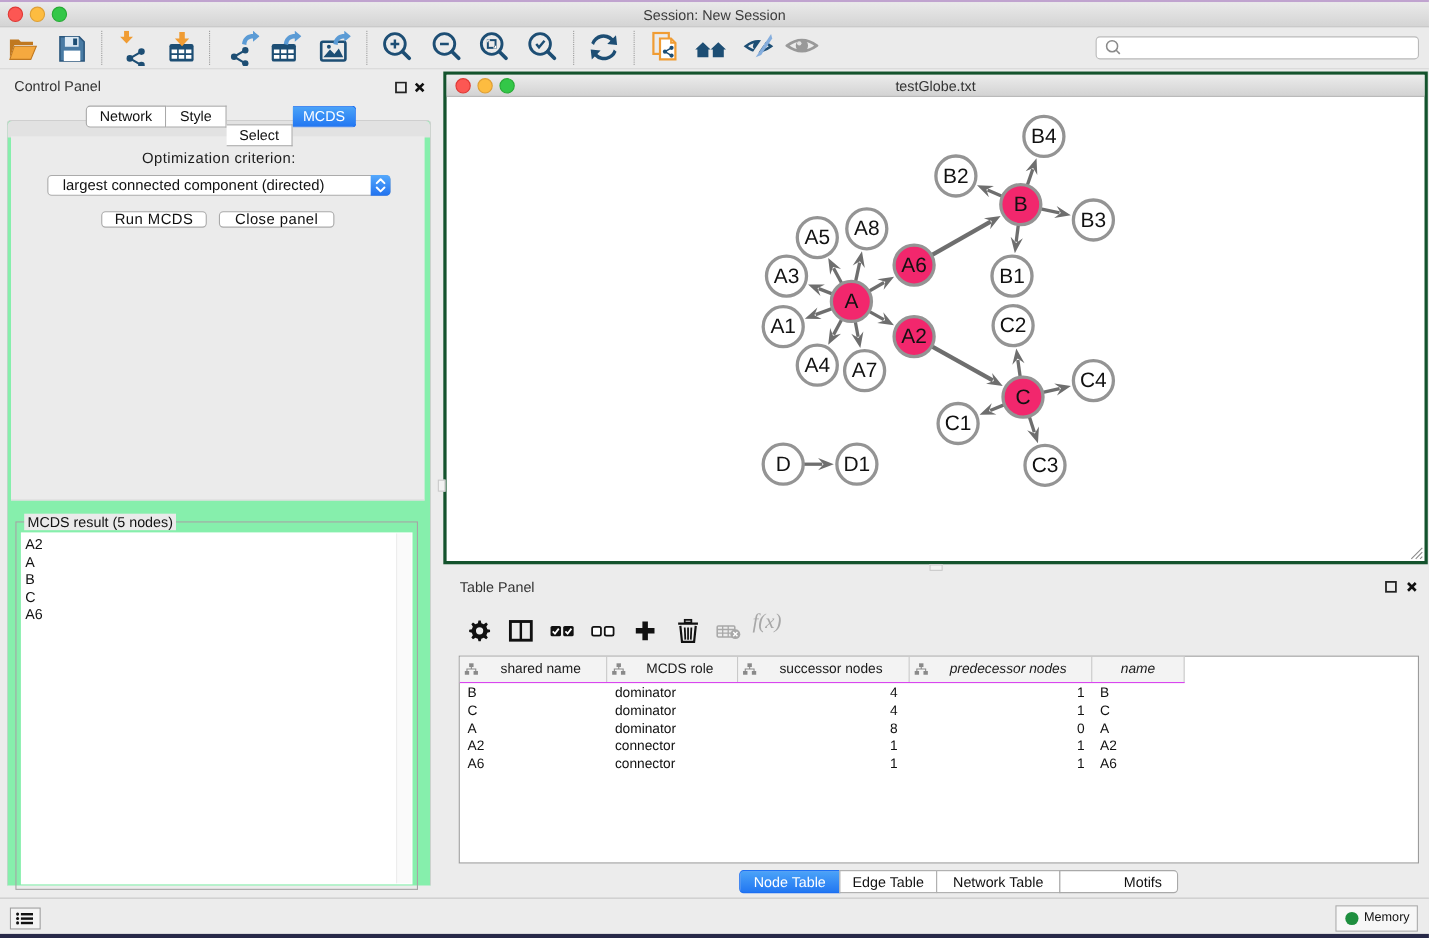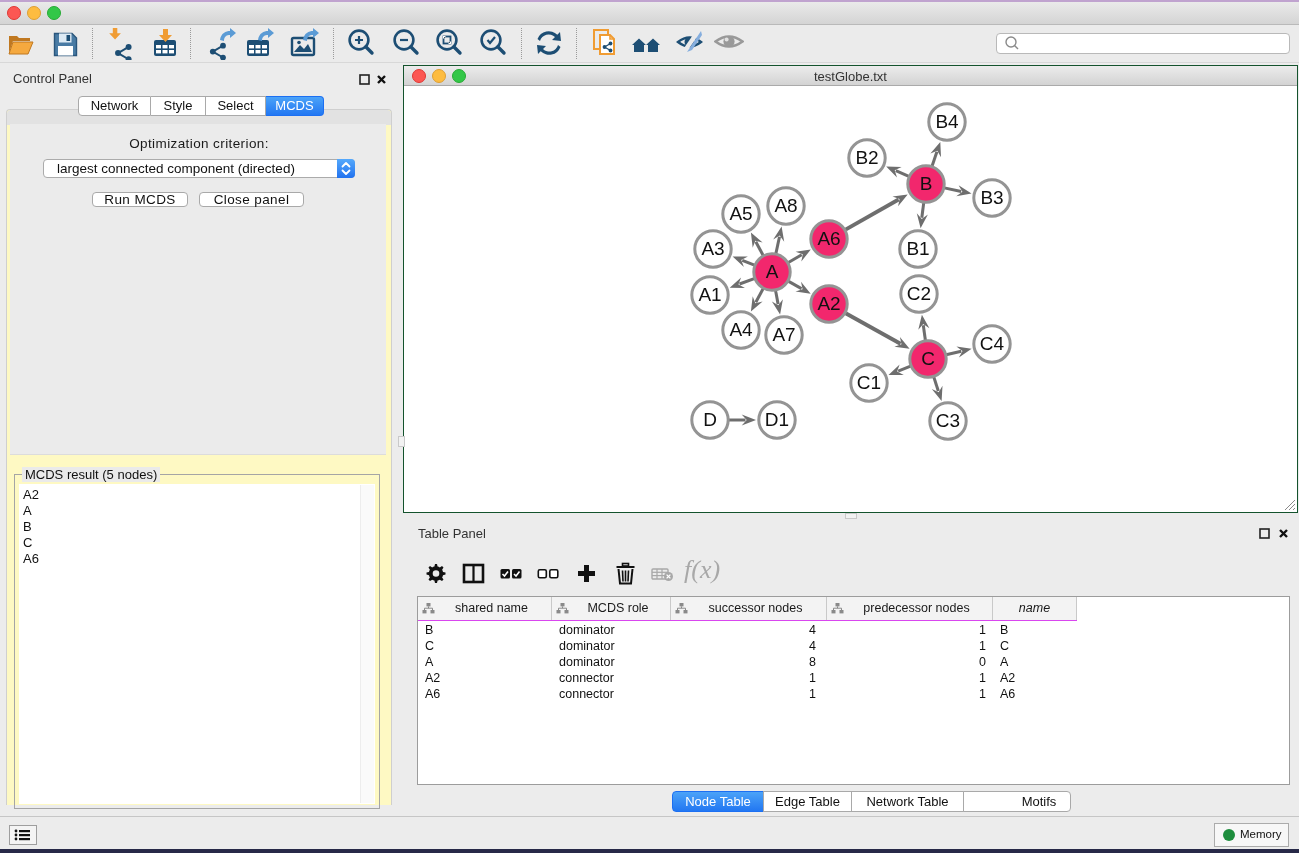--- a/index.html
+++ b/index.html
@@ -16,37 +16,37 @@
 .ticon{position:absolute;top:0;}
 #search{position:absolute;left:996px;top:8px;width:292px;height:19px;background:#fff;border:1px solid #b9b9b9;border-radius:4px;}
 
 #cpanel{left:0;top:62px;width:390px;height:754px;}
 #cpanel .hdr{position:absolute;left:13px;top:9px;font-size:13px;color:#333;}
 .tabbar{position:absolute;top:34px;left:78px;height:20px;display:flex;z-index:5;}
 .tab{height:18px;border:1px solid #a9a9a9;border-left:none;background:#fff;font-size:13px;color:#111;
  text-align:center;line-height:18px;}
 .tab.first{border-left:1px solid #a9a9a9;border-radius:4px 0 0 4px;}
 .tab.sel{background:linear-gradient(#4ba3f8,#2277f2);color:#fff;border-color:#1c6ff2;border-radius:0 4px 4px 0;}
-#tabpanel{position:absolute;left:6px;top:47px;width:384px;height:695px;background:#fef9c3;border:1px solid #cfcfcf;border-radius:4px 4px 0 0;border-bottom:none;}
+#tabpanel{position:absolute;left:6px;top:47px;width:384px;height:695px;background:#86efac;border:1px solid #cfcfcf;border-radius:4px 4px 0 0;border-bottom:none;}
 #tabstrip{position:absolute;left:0;top:0;width:100%;height:15px;background:#e2e2e2;border-radius:4px 4px 0 0;}
 #mcdsub{position:absolute;left:3px;top:14px;width:376px;height:330px;background:#ebebeb;border-bottom:1px solid #dcdcdc;}
 #optlabel{position:absolute;left:0;width:100%;top:26px;text-align:center;font-size:13.5px;color:#1a1a1a;letter-spacing:.4px;}
 #combo{position:absolute;left:36px;top:49px;width:310px;height:17px;background:#fff;border:1px solid #ababab;border-radius:4px;}
 #combo .txt{position:absolute;left:13px;top:1px;font-size:13.5px;color:#111;}
 #combo .btn{position:absolute;right:-1px;top:-1px;width:18px;height:19px;background:linear-gradient(#55a9fc,#2172ef);border-radius:0 4px 4px 0;}
 .cbtn{position:absolute;top:82px;height:13px;background:#fff;border:1px solid #a9a9a9;border-radius:4px;
  font-size:13.5px;color:#111;text-align:center;line-height:14px;letter-spacing:.4px;}
 
 #gbox{position:absolute;left:7px;top:364px;width:364px;height:333px;border:1px solid #a5a5a5;}
 #gbox .lbl{position:absolute;left:7px;top:-8px;background:#eaeaea;padding:0 3px;font-size:13px;color:#111;}
 #glist{position:absolute;left:4px;top:9px;right:4px;bottom:4px;background:#fff;}
 #glist .sb{position:absolute;right:1px;top:1px;width:13px;bottom:1px;background:#fafafa;border-left:1px solid #ededed;}
 #glist .it{position:absolute;left:4px;font-size:13px;color:#111;}
 
-#gwin{left:403px;top:65px;width:895px;height:448px;background:#fff;border:1px solid #14532d;box-sizing:border-box;}
+#gwin{left:403px;top:65px;width:895px;height:448px;background:#fff;border:3px solid #14532d;box-sizing:border-box;}
 #gtitle{position:absolute;left:0;top:0;width:100%;height:19px;background:linear-gradient(#ececec,#d3d3d3);border-bottom:1px solid #aaa;}
 #gtitle .t{position:absolute;left:0;right:0;top:3px;text-align:center;font-size:13px;color:#333;}
 #gcanvas{position:absolute;left:0;top:20px;width:893px;height:426px;}
 .nl{font-size:19px;fill:#111;text-anchor:middle;font-family:"Liberation Sans",sans-serif;}
 
 #tpanel{left:404px;top:518px;width:895px;height:298px;}
 #tpanel .hdr{position:absolute;left:14px;top:8px;font-size:13px;color:#333;}
 #ttool{position:absolute;left:14px;top:40px;height:30px;}
 #ttable{position:absolute;left:13px;top:78px;width:871px;height:187px;background:#fff;border:1px solid #9c9c9c;}
 #thead{position:absolute;left:0;top:0;width:659px;height:23px;background:#f3f3f3;border-bottom:1px solid #d946ef;}
@@ -64,20 +64,21 @@
 #membox .t{position:absolute;left:25px;top:4px;color:#111;}
 #wall{left:0;top:849px;width:1299px;height:4px;background:#272948;}
 svg{display:block;}
 </style></head>
 <body>
 <div class="abs" id="topline"></div>
 <div class="abs" id="titlebar">
   <div class="tl" style="left:7px;top:4px;background:#fc5753;border:0.5px solid #df3834;"></div>
   <div class="tl" style="left:27px;top:4px;background:#fdbc40;border:0.5px solid #de9f34;"></div>
   <div class="tl" style="left:47px;top:4px;background:#33c748;border:0.5px solid #27aa35;"></div>
+  <div class="t">Session: New Session</div>
 </div>
 <div class="abs" id="toolbar">
   <div class="sep" style="left:92px"></div>
     <div class="sep" style="left:190px"></div>
     <div class="sep" style="left:333px"></div>
     <div class="sep" style="left:521px"></div>
     <div class="sep" style="left:576px"></div>
 <svg class="ticon" style="left:6px;top:3px" width="30" height="32" viewBox="0 0 30 32">
       <path d="M3 8 L3 25 L7 13 L24 13 L24 10 L13 10 L11 8 Z" fill="#c07820"></path>
 <path d="M7 14 L27 14 L22 26 L3 26 Z" fill="#f5a93f" stroke="#c07820" stroke-width="1"></path>
@@ -194,21 +195,21 @@
 </div>
 <div class="abs" id="cpanel">
   <div class="hdr">Control Panel</div>
   <svg class="abs" style="left:359px;top:12px" width="30" height="12" viewBox="0 0 30 12">
       <rect x="1" y="1" width="9" height="9" fill="none" stroke="#222" stroke-width="1.6"></rect>
       <path d="M19 2 L26 9 M26 2 L19 9" stroke="#111" stroke-width="2.4"></path>
     </svg>
   <div class="tabbar">
     <div class="tab first" style="width:71px;">Network</div>
     <div class="tab" style="width:54px;">Style</div>
-    <div class="tab" style="width:59px;">Select</div>
+    <div class="tab" style="width:59px;margin-top:17px;">Select</div>
     <div class="tab sel" style="width:57px;">MCDS</div>
   </div>
   <div id="tabpanel">
     <div id="tabstrip"></div>
     <div id="mcdsub"></div>
     <div id="optlabel">Optimization criterion:</div>
     <div id="combo">
       <div class="txt">largest connected component (directed)</div>
       <div class="btn">
           <svg width="18" height="19" viewBox="0 0 18 19">
@@ -374,21 +375,21 @@
         <g fill="#a8a8a8">
           <rect x="3" y="9" width="16" height="10" rx="1" fill="none" stroke="#a8a8a8" stroke-width="1.4"></rect>
 <line x1="3" y1="12.3" x2="19" y2="12.3" stroke="#a8a8a8" stroke-width="1.2"></line>
           <line x1="3" y1="15.6" x2="19" y2="15.6" stroke="#a8a8a8" stroke-width="1.2"></line>
 <line x1="8" y1="9" x2="8" y2="19" stroke="#a8a8a8" stroke-width="1.2"></line>
           <line x1="13" y1="9" x2="13" y2="19" stroke="#a8a8a8" stroke-width="1.2"></line>
 <circle cx="19.5" cy="16.5" r="4.5" fill="#a8a8a8"></circle>
           <path d="M17.6 14.6 L21.4 18.4 M21.4 14.6 L17.6 18.4" stroke="#fff" stroke-width="1.3"></path>
         </g>
       </svg>
-<div style="position:absolute;left:266px;top:-3px;font-family:'Liberation Serif',serif;font-style:italic;font-size:26px;color:#a8a8a8;"><i>f(x)</i></div>
+<div style="position:absolute;left:266px;top:-3px;font-family:'Liberation Serif',serif;font-style:italic;font-size:19px;color:#a8a8a8;"><i>f(x)</i></div>
     </div>
   <div id="ttable">
     <div id="thead">
       <div class="hc" style="left:0;width:133px;">
           <span class="hicon">
             <svg width="13" height="13" viewBox="0 0 13 13">
               <g fill="#8a8a8a">
                 <rect x="4.5" y="1" width="4" height="3.4"></rect>
                 <rect x="0.5" y="8" width="4" height="3.4"></rect>
                 <rect x="8.5" y="8" width="4" height="3.4"></rect>
@@ -428,21 +429,21 @@
           <span class="hicon">
             <svg width="13" height="13" viewBox="0 0 13 13">
               <g fill="#8a8a8a">
                 <rect x="4.5" y="1" width="4" height="3.4"></rect>
                 <rect x="0.5" y="8" width="4" height="3.4"></rect>
                 <rect x="8.5" y="8" width="4" height="3.4"></rect>
                 <path d="M6.5 4.4 L6.5 6.2 M2.5 8 L2.5 6.2 L10.5 6.2 L10.5 8" stroke="#8a8a8a" stroke-width="1" fill="none"></path>
               </g>
             </svg>
           </span>
-          <div class="tx" style="left:14px;">predecessor nodes</div>
+          <div class="tx" style="left:14px;font-style:italic;">predecessor nodes</div>
         </div>
       <div class="hc" style="left:575px;width:83px;font-style:italic;">
           <div class="tx">name</div>
         </div>
     </div>
     <div class="trow" style="left:7px;top:26px;">B</div>
 <div class="trow" style="left:141px;top:26px;">dominator</div>
 <div class="trow" style="left:253px;top:26px;width:145px;text-align:right;">4</div>
 <div class="trow" style="left:409px;top:26px;width:159px;text-align:right;">1</div>
 <div class="trow" style="left:582px;top:26px;">B</div>

